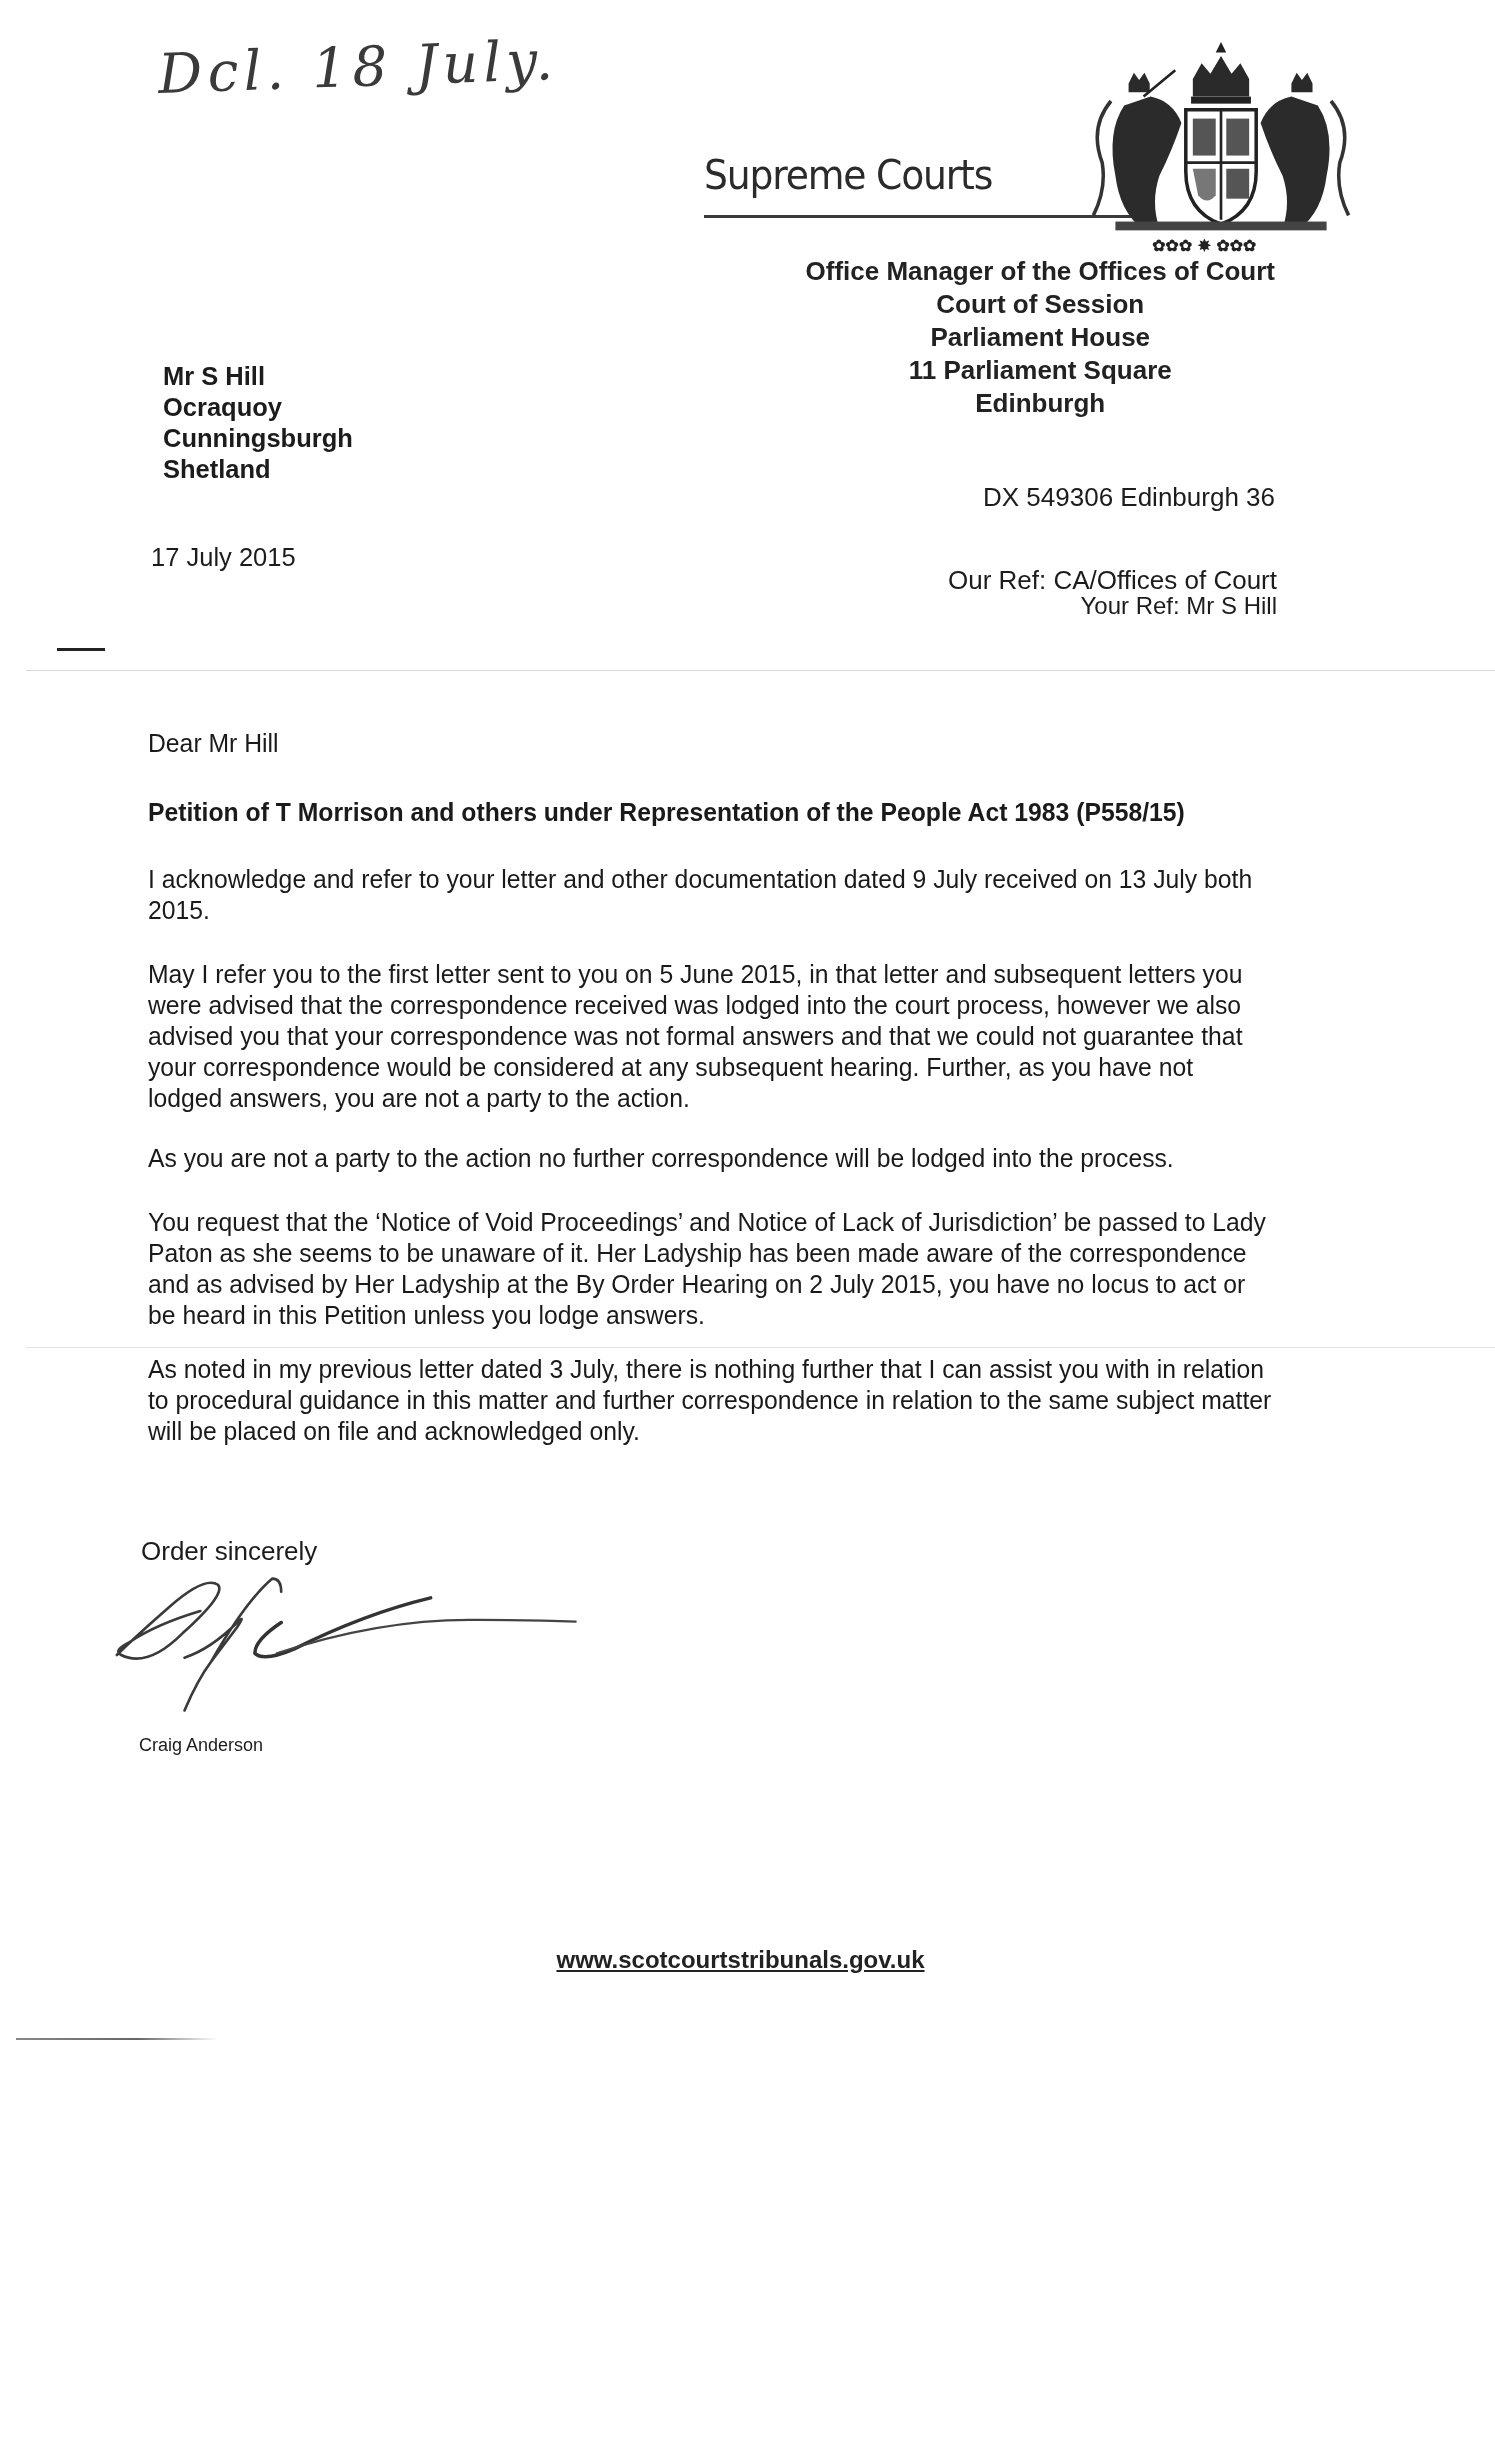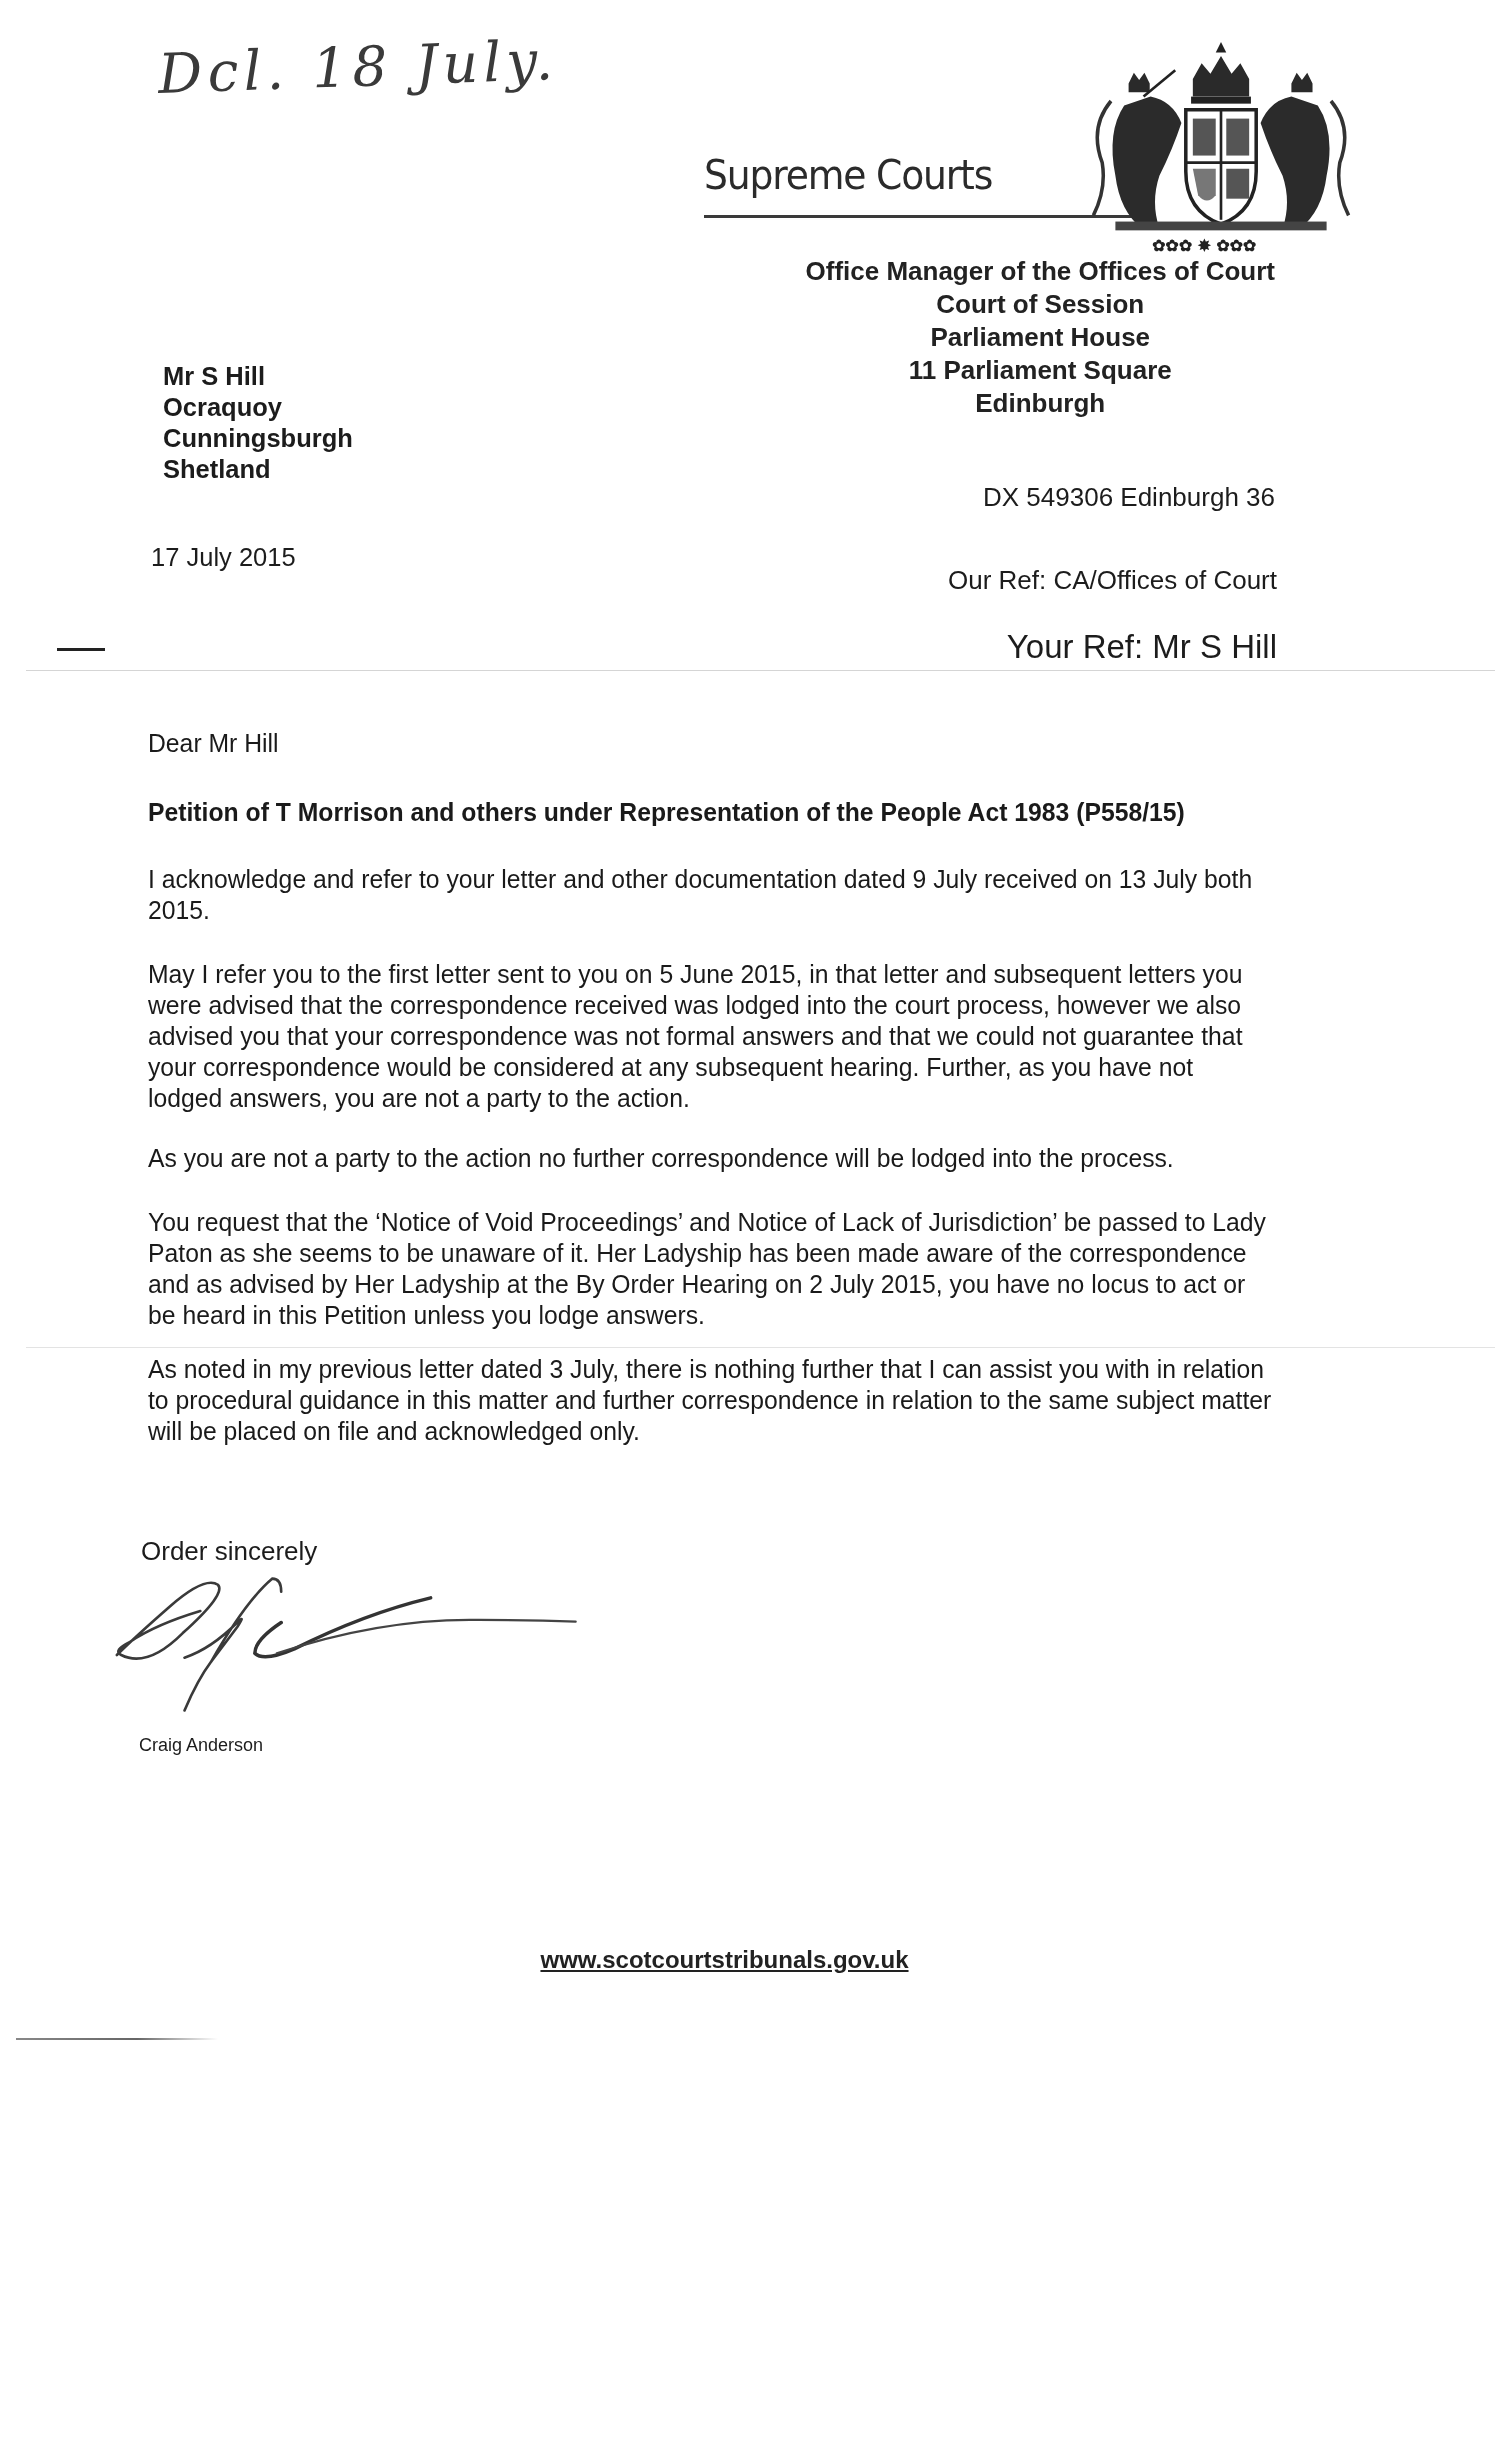--- a/index.html
+++ b/index.html
@@ -10,39 +10,39 @@
                  font-size: 55px; color: #3a3a3a; letter-spacing: 5.3px; transform: rotate(-2deg); }
   .brand { left: 704px; top: 151px; font-family: "DejaVu Sans", sans-serif; font-size: 41px;
            color: #2b2b2b; letter-spacing: -1.3px; transform: scaleX(0.92); transform-origin: left top; }
   .brand-rule { left: 704px; top: 215px; width: 440px; height: 2.6px; background: #3a3a3a; }
   .crest { left: 1089px; top: 35px; width: 264px; height: 220px; }
   .office { right: 220px; top: 255px; text-align: center; font-weight: bold; font-size: 26px;
             line-height: 33px; color: #222; }
   .office div { white-space: nowrap; }
   .dx { right: 220px; top: 482px; font-size: 26px; text-align: right; }
   .ourref { right: 218px; top: 565px; font-size: 26px; text-align: left; }
-  .yourref { right: 218px; top: 628px; font-size: 33px; text-align: center; }
+  .yourref { right: 218px; top: 592px; font-size: 24px; text-align: center; }
   .recipient { left: 163px; top: 361px; font-size: 25.5px; line-height: 31px; font-weight: bold; }
   .date { left: 151px; top: 543px; font-size: 25.5px; }
   .dash { left: 57px; top: 648px; width: 48px; height: 2.6px; background: #222; }
   .fold { left: 26px; top: 670px; width: 1469px; height: 0.9px; background: #d5d5d5; }
   .fold2 { left: 26px; top: 1347px; width: 1469px; height: 0.9px; background: #e3e3e3; }
   .body { left: 148px; width: 1161px; font-size: 25.5px; line-height: 31px; color: #1a1a1a;
           transform: scaleX(0.97); transform-origin: left top; }
   .salutation { top: 728px; }
   .subject { top: 797px; font-weight: bold; white-space: nowrap; }
   .p1 { top: 864px; }
   .p2 { top: 959px; }
   .p3 { top: 1143px; }
   .p4 { top: 1207px; }
   .p5 { top: 1354px; }
   .closing { left: 141px; top: 1536px; font-size: 26px; }
   .signature { left: 101px; top: 1574px; width: 545px; height: 141px; }
   .signer { left: 139px; top: 1735px; font-size: 18px; }
-  .url { left: 0; width: 1449px; top: 1946px; text-align: center; font-weight: bold; font-size: 24px;
+  .url { left: 16px; width: 1449px; top: 1946px; text-align: center; font-weight: bold; font-size: 24px;
          text-decoration: underline; color: #222; }
   .url span { padding-left: 0; }
   .bottom-rule { left: 16px; top: 2038px; width: 202px; height: 1.8px;
                  background: linear-gradient(to right, #888, #666 60%, #fff); }
 </style>
 </head>
 <body>
 
 <div class="abs handwriting">Dcl. 18 July.</div>
 

